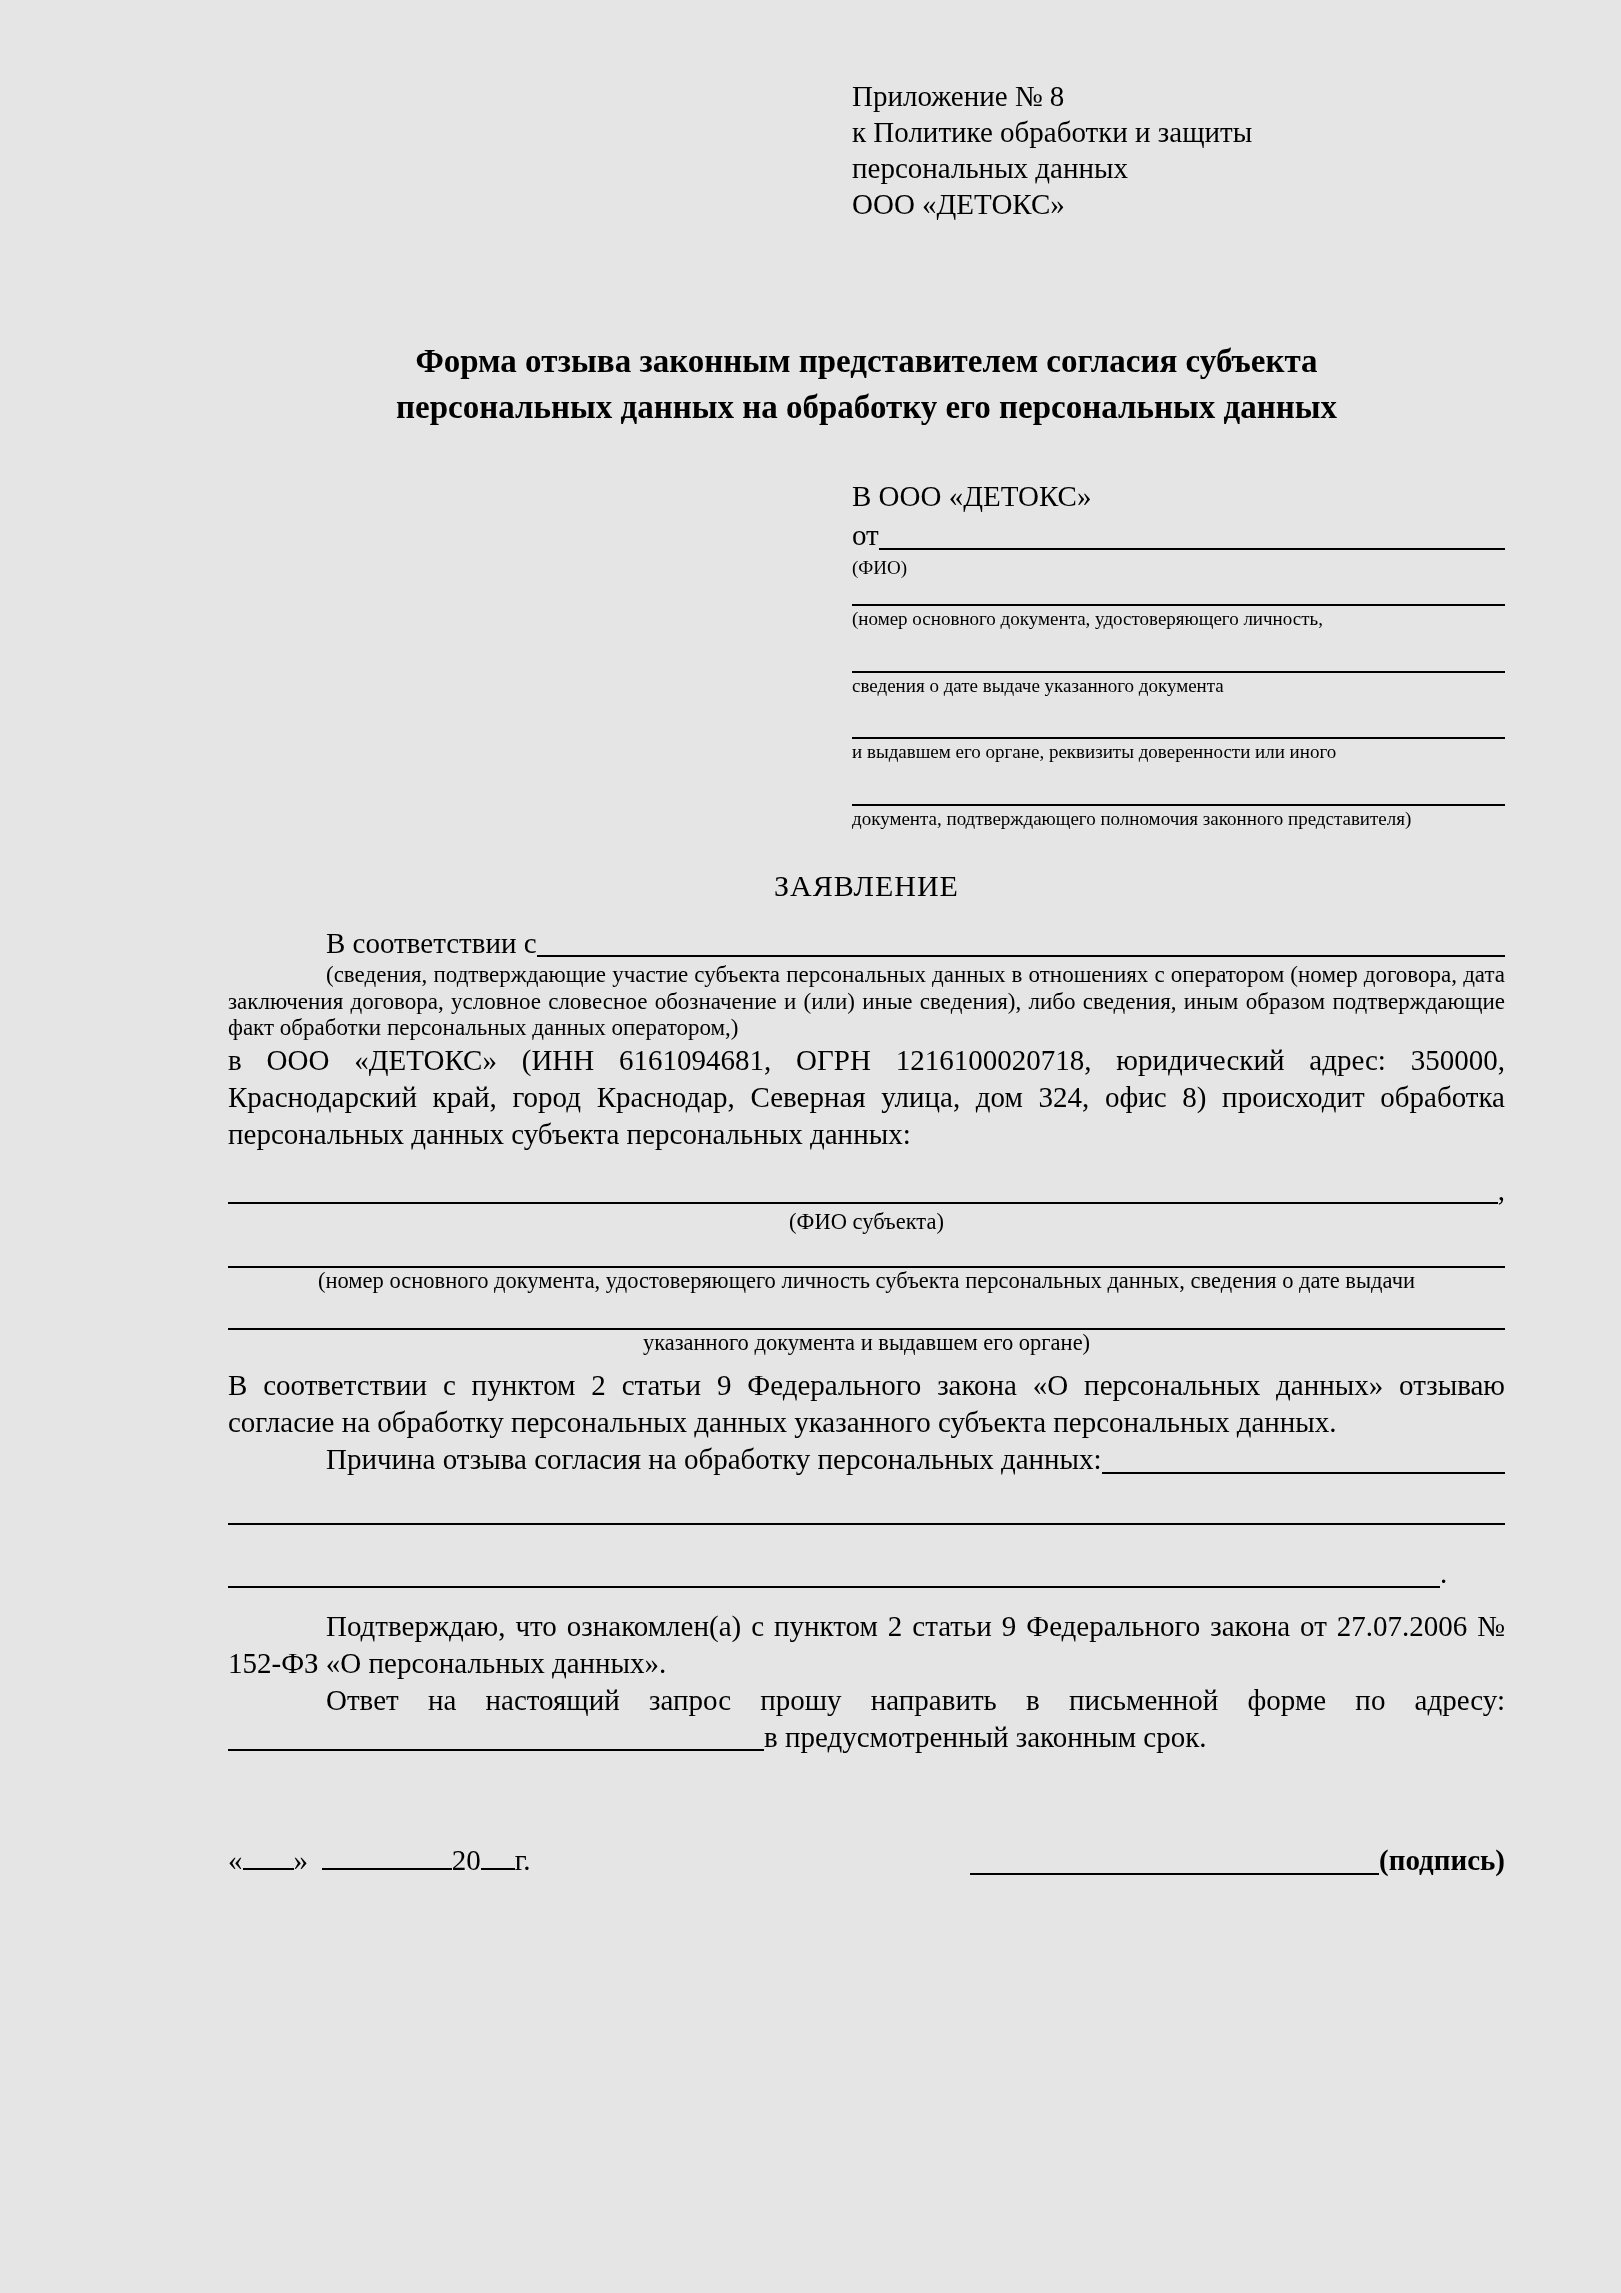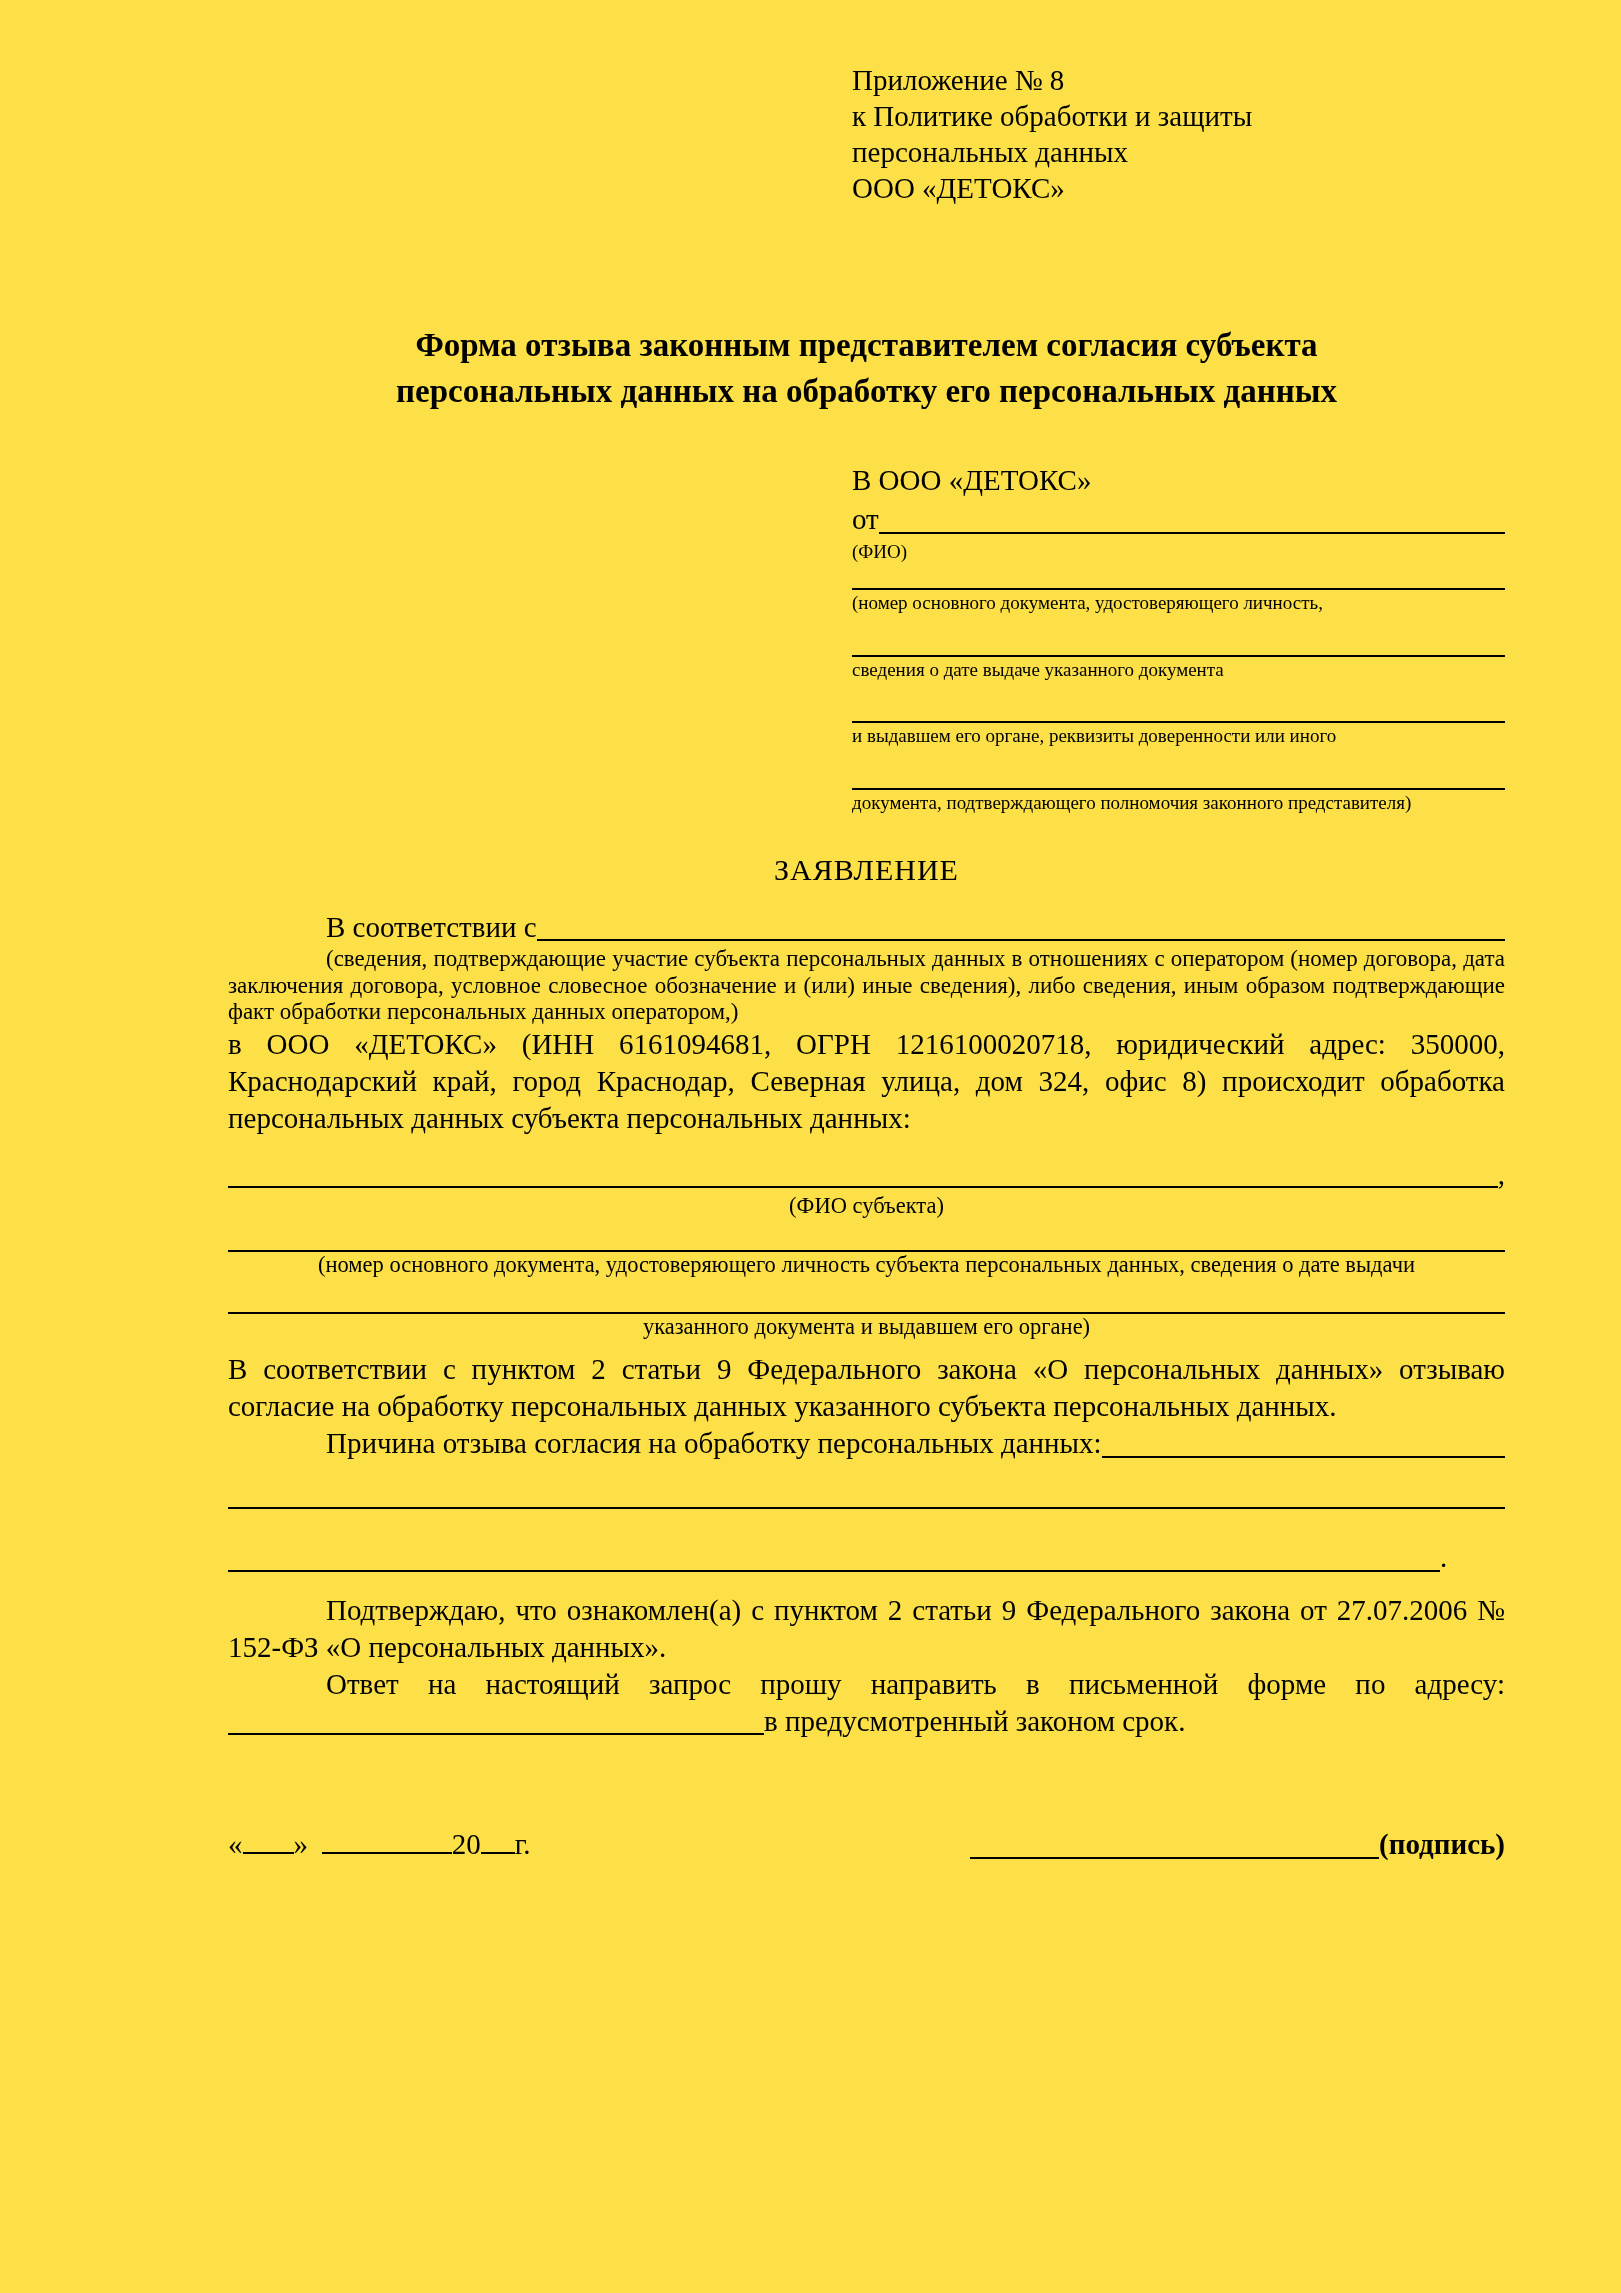--- a/index.html
+++ b/index.html
@@ -1,23 +1,23 @@
 <!DOCTYPE html>
 <html><head>
 <meta charset="utf-8">
 <style>
   html,body{margin:0;padding:0;background:#ffffff;}
   .page{
     position:relative;
     width:1621px;height:2294px;
-    background:#fde047;color:#000000;
+    background:#e5e5e5;color:#000000;
     font-family:"Liberation Serif","DejaVu Serif",serif;
     font-size:29px;line-height:37px;
     box-sizing:border-box;
-    padding:62px 116px 0 228px;
+    padding:78px 116px 0 228px;
     overflow:hidden;
   }
   .nowrap{white-space:nowrap;}
   
   .hdr{margin-left:624px;line-height:36px;}
   .hdr div{white-space:nowrap;}
   
   .title{margin-top:116px;text-align:center;font-weight:bold;font-size:33px;line-height:46px;}
   
   .addr{margin-left:624px;margin-top:47px;}
@@ -136,21 +136,21 @@
   <div class="flex-row blank2-row">
     <span class="blank2"></span>
     <span>.</span>
   </div>
 
   <div class="body-par confirm">Подтверждаю, что ознакомлен(а) с пунктом 2 статьи 9 Федерального закона от 27.07.2006 № 152-ФЗ «О персональных данных».</div>
 
   <div class="reply">Ответ на настоящий запрос прошу направить в письменной форме по адресу:</div>
   <div class="flex-row reply-row">
     <span class="reply-fill"></span>
-    <span class="nowrap">в предусмотренный законом срок.</span>
+    <span class="nowrap">в предусмотренный законным срок.</span>
   </div>
 
   <div class="footer">
     <div class="nowrap">
       <span>«</span><span class="u u52"></span><span>»</span><span class="u u133"></span><span>20</span><span class="u u35"></span><span>г.</span>
     </div>
     <div class="sig">
       <span class="sig-fill"></span>
       <span class="nowrap">(подпись)</span>
     </div>

